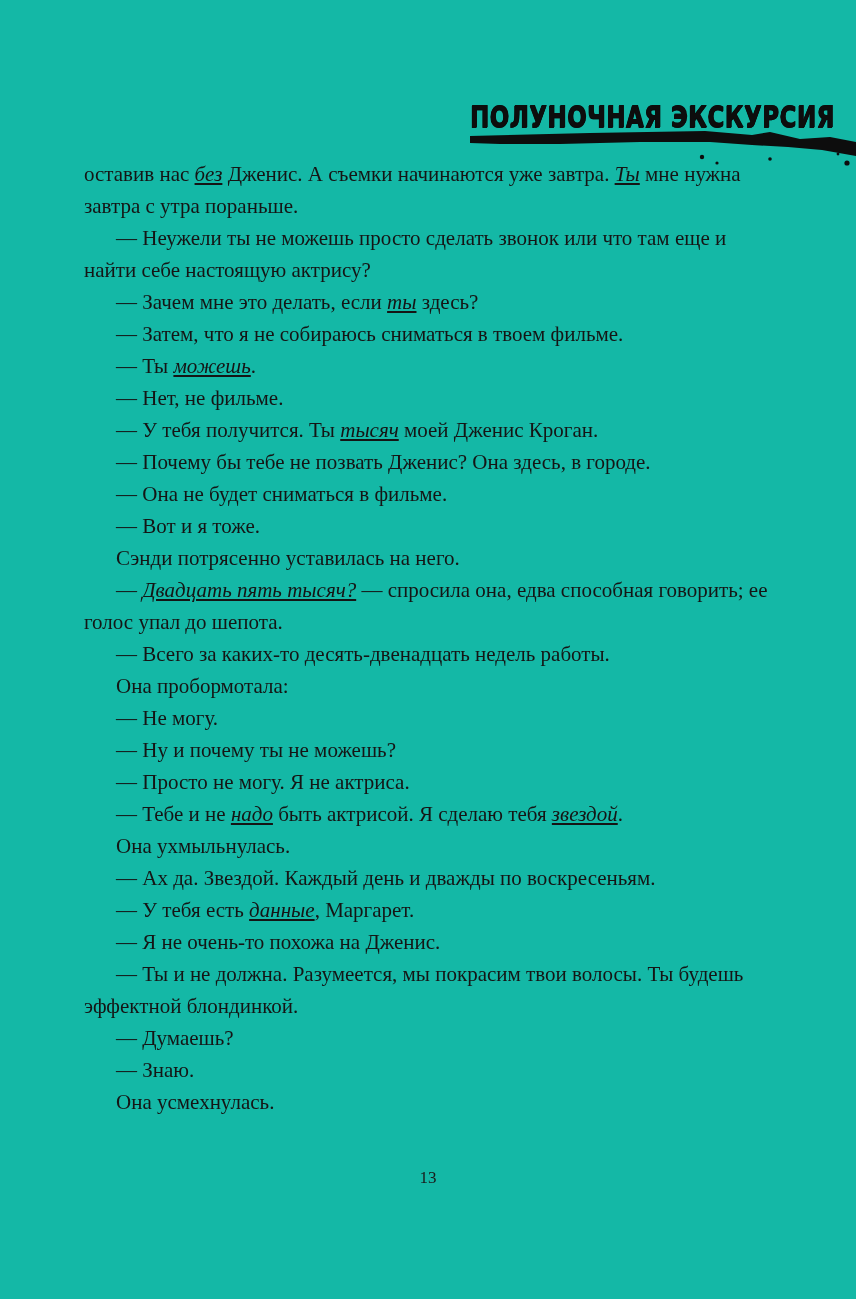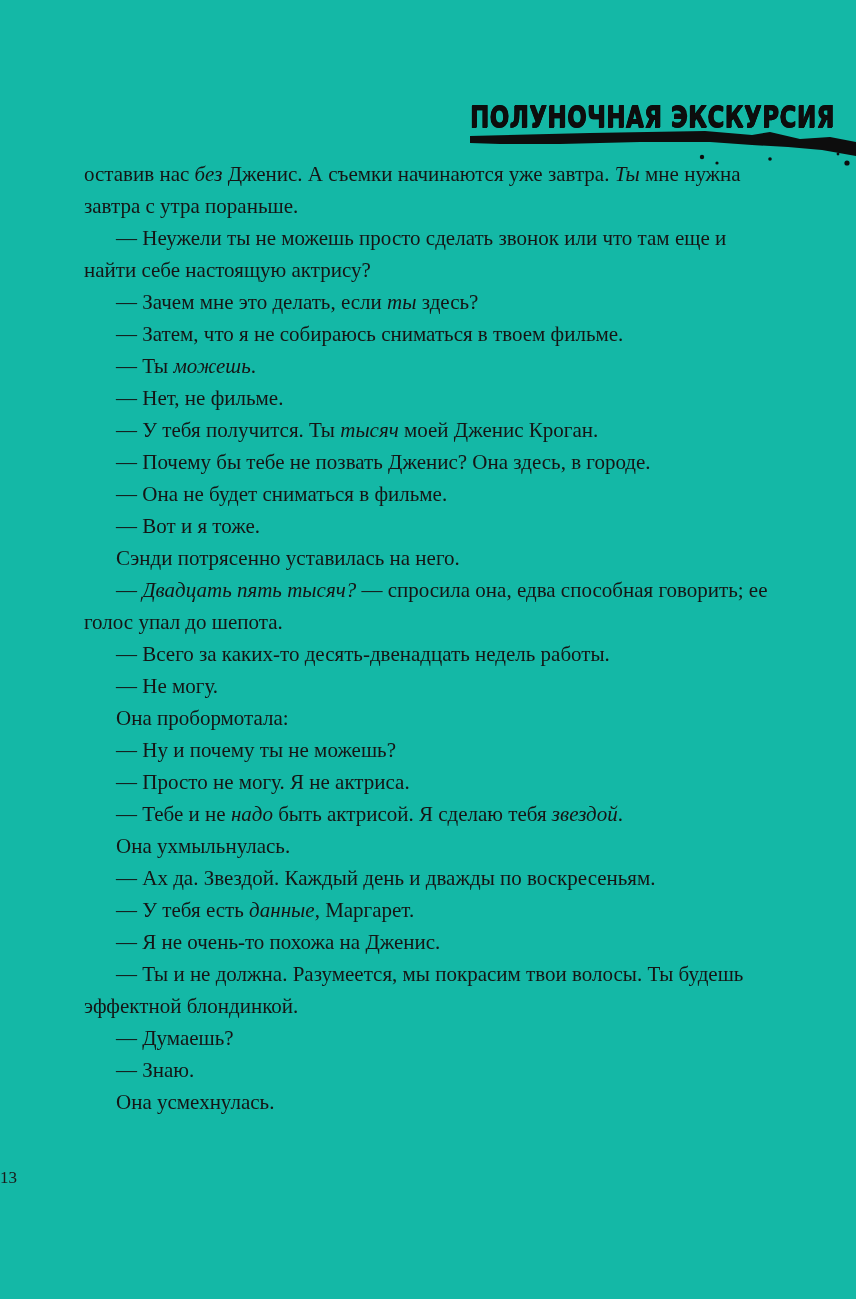--- a/index.html
+++ b/index.html
@@ -55,28 +55,29 @@
     margin: 0;
     font-size: 21px;
     line-height: 32px;
     text-indent: 0;
   }
   #page-body p.para.indent {
     text-indent: 32px;
   }
   #page-body em {
     font-style: italic;
+    text-decoration: underline;
   }
   
   #page-number {
     position: absolute;
     top: 1168px;
     left: 0;
     width: 856px;
-    text-align: left;
+    text-align: center;
     font-size: 17px;
     color: #1a1a1a;
   }
 </style>
 </head>
 <body>
 
 <div id="page">
 
   <div id="header">
@@ -98,22 +99,22 @@
       <p class="para indent"><span>— Затем, что я не собираюсь сниматься в твоем фильме.</span></p>
       <p class="para indent"><span>— Ты </span><em>можешь</em><span>.</span></p>
       <p class="para indent"><span>— Нет, не фильме.</span></p>
       <p class="para indent"><span>— У тебя получится. Ты </span><em>тысяч</em><span> моей Дженис Кроган.</span></p>
       <p class="para indent"><span>— Почему бы тебе не позвать Дженис? Она здесь, в городе.</span></p>
       <p class="para indent"><span>— Она не будет сниматься в фильме.</span></p>
       <p class="para indent"><span>— Вот и я тоже.</span></p>
       <p class="para indent"><span>Сэнди потрясенно уставилась на него.</span></p>
       <p class="para indent"><span>— </span><em>Двадцать пять тысяч?</em><span> — спросила она, едва способная говорить; ее голос упал до шепота.</span></p>
       <p class="para indent"><span>— Всего за каких-то десять-двенадцать недель работы.</span></p>
+      <p class="para indent"><span>Она пробормотала:</span></p>
       <p class="para indent"><span>— Не могу.</span></p>
-      <p class="para indent"><span>Она пробормотала:</span></p>
       <p class="para indent"><span>— Ну и почему ты не можешь?</span></p>
       <p class="para indent"><span>— Просто не могу. Я не актриса.</span></p>
       <p class="para indent"><span>— Тебе и не </span><em>надо</em><span> быть актрисой. Я сделаю тебя </span><em>звездой</em><span>.</span></p>
       <p class="para indent"><span>Она ухмыльнулась.</span></p>
       <p class="para indent"><span>— Ах да. Звездой. Каждый день и дважды по воскресеньям.</span></p>
       <p class="para indent"><span>— У тебя есть </span><em>данные</em><span>, Маргарет.</span></p>
       <p class="para indent"><span>— Я не очень-то похожа на Дженис.</span></p>
       <p class="para indent"><span>— Ты и не должна. Разумеется, мы покрасим твои волосы. Ты будешь эффектной блондинкой.</span></p>
       <p class="para indent"><span>— Думаешь?</span></p>
       <p class="para indent"><span>— Знаю.</span></p>

